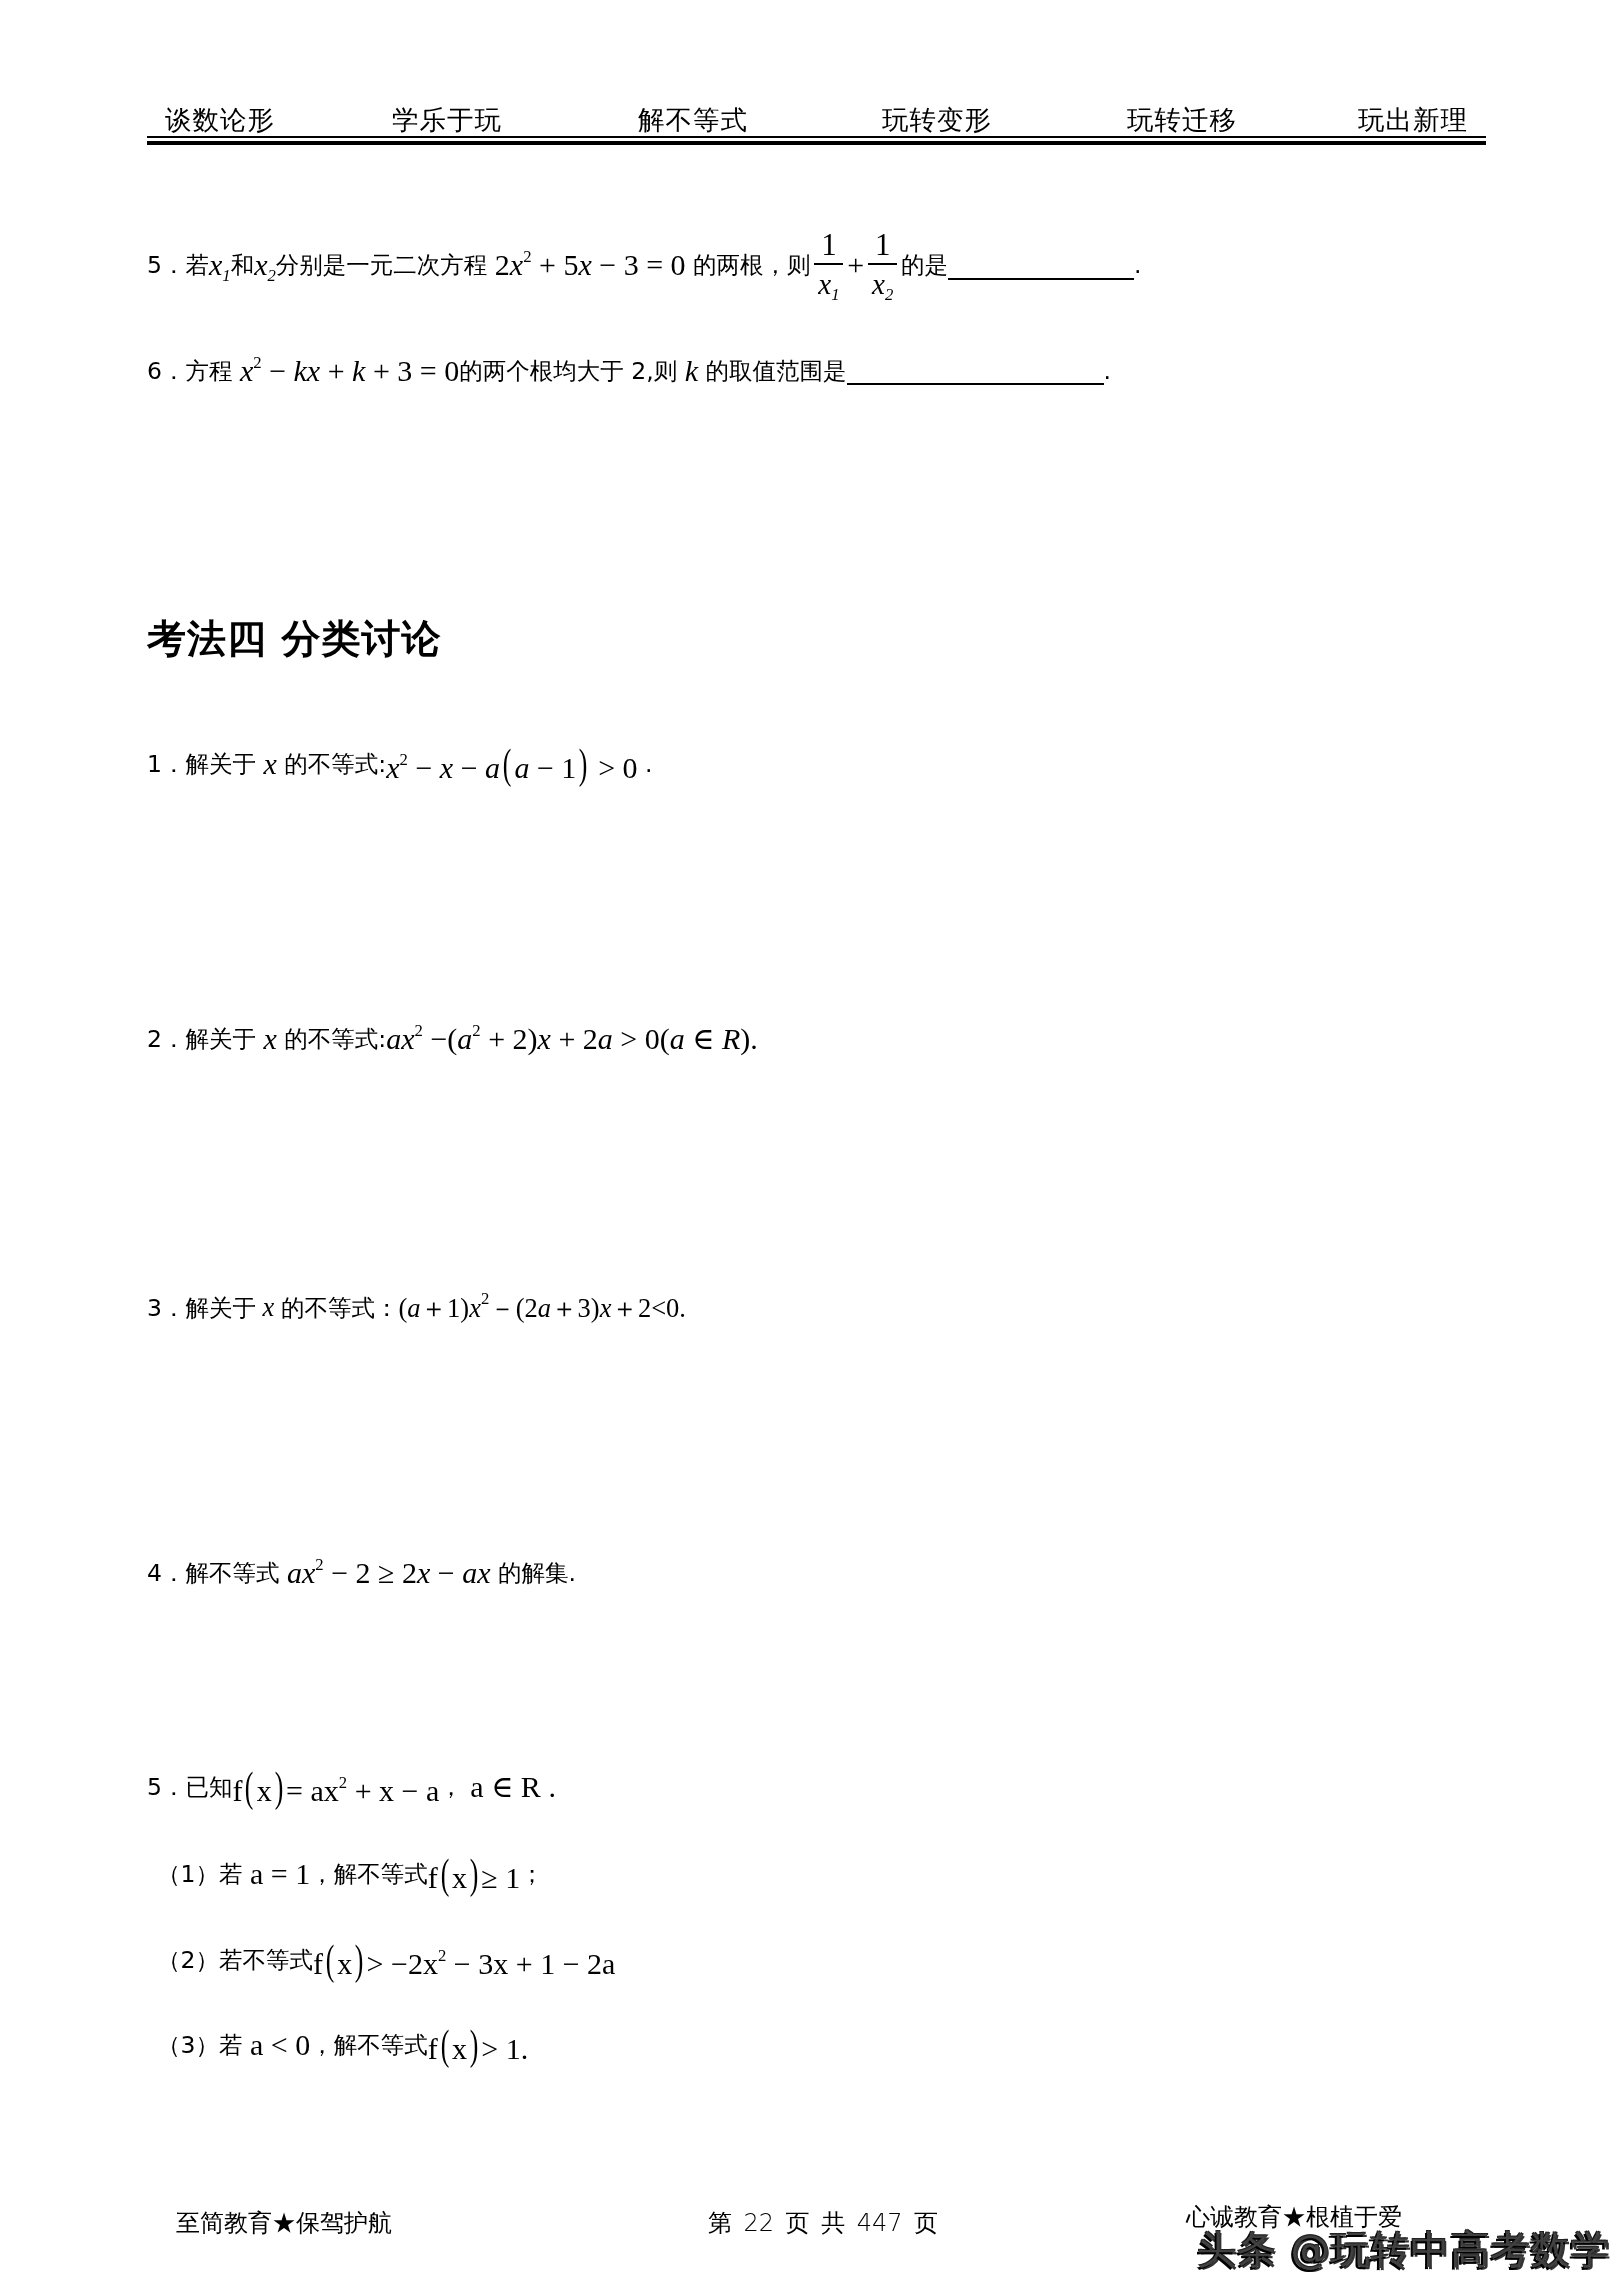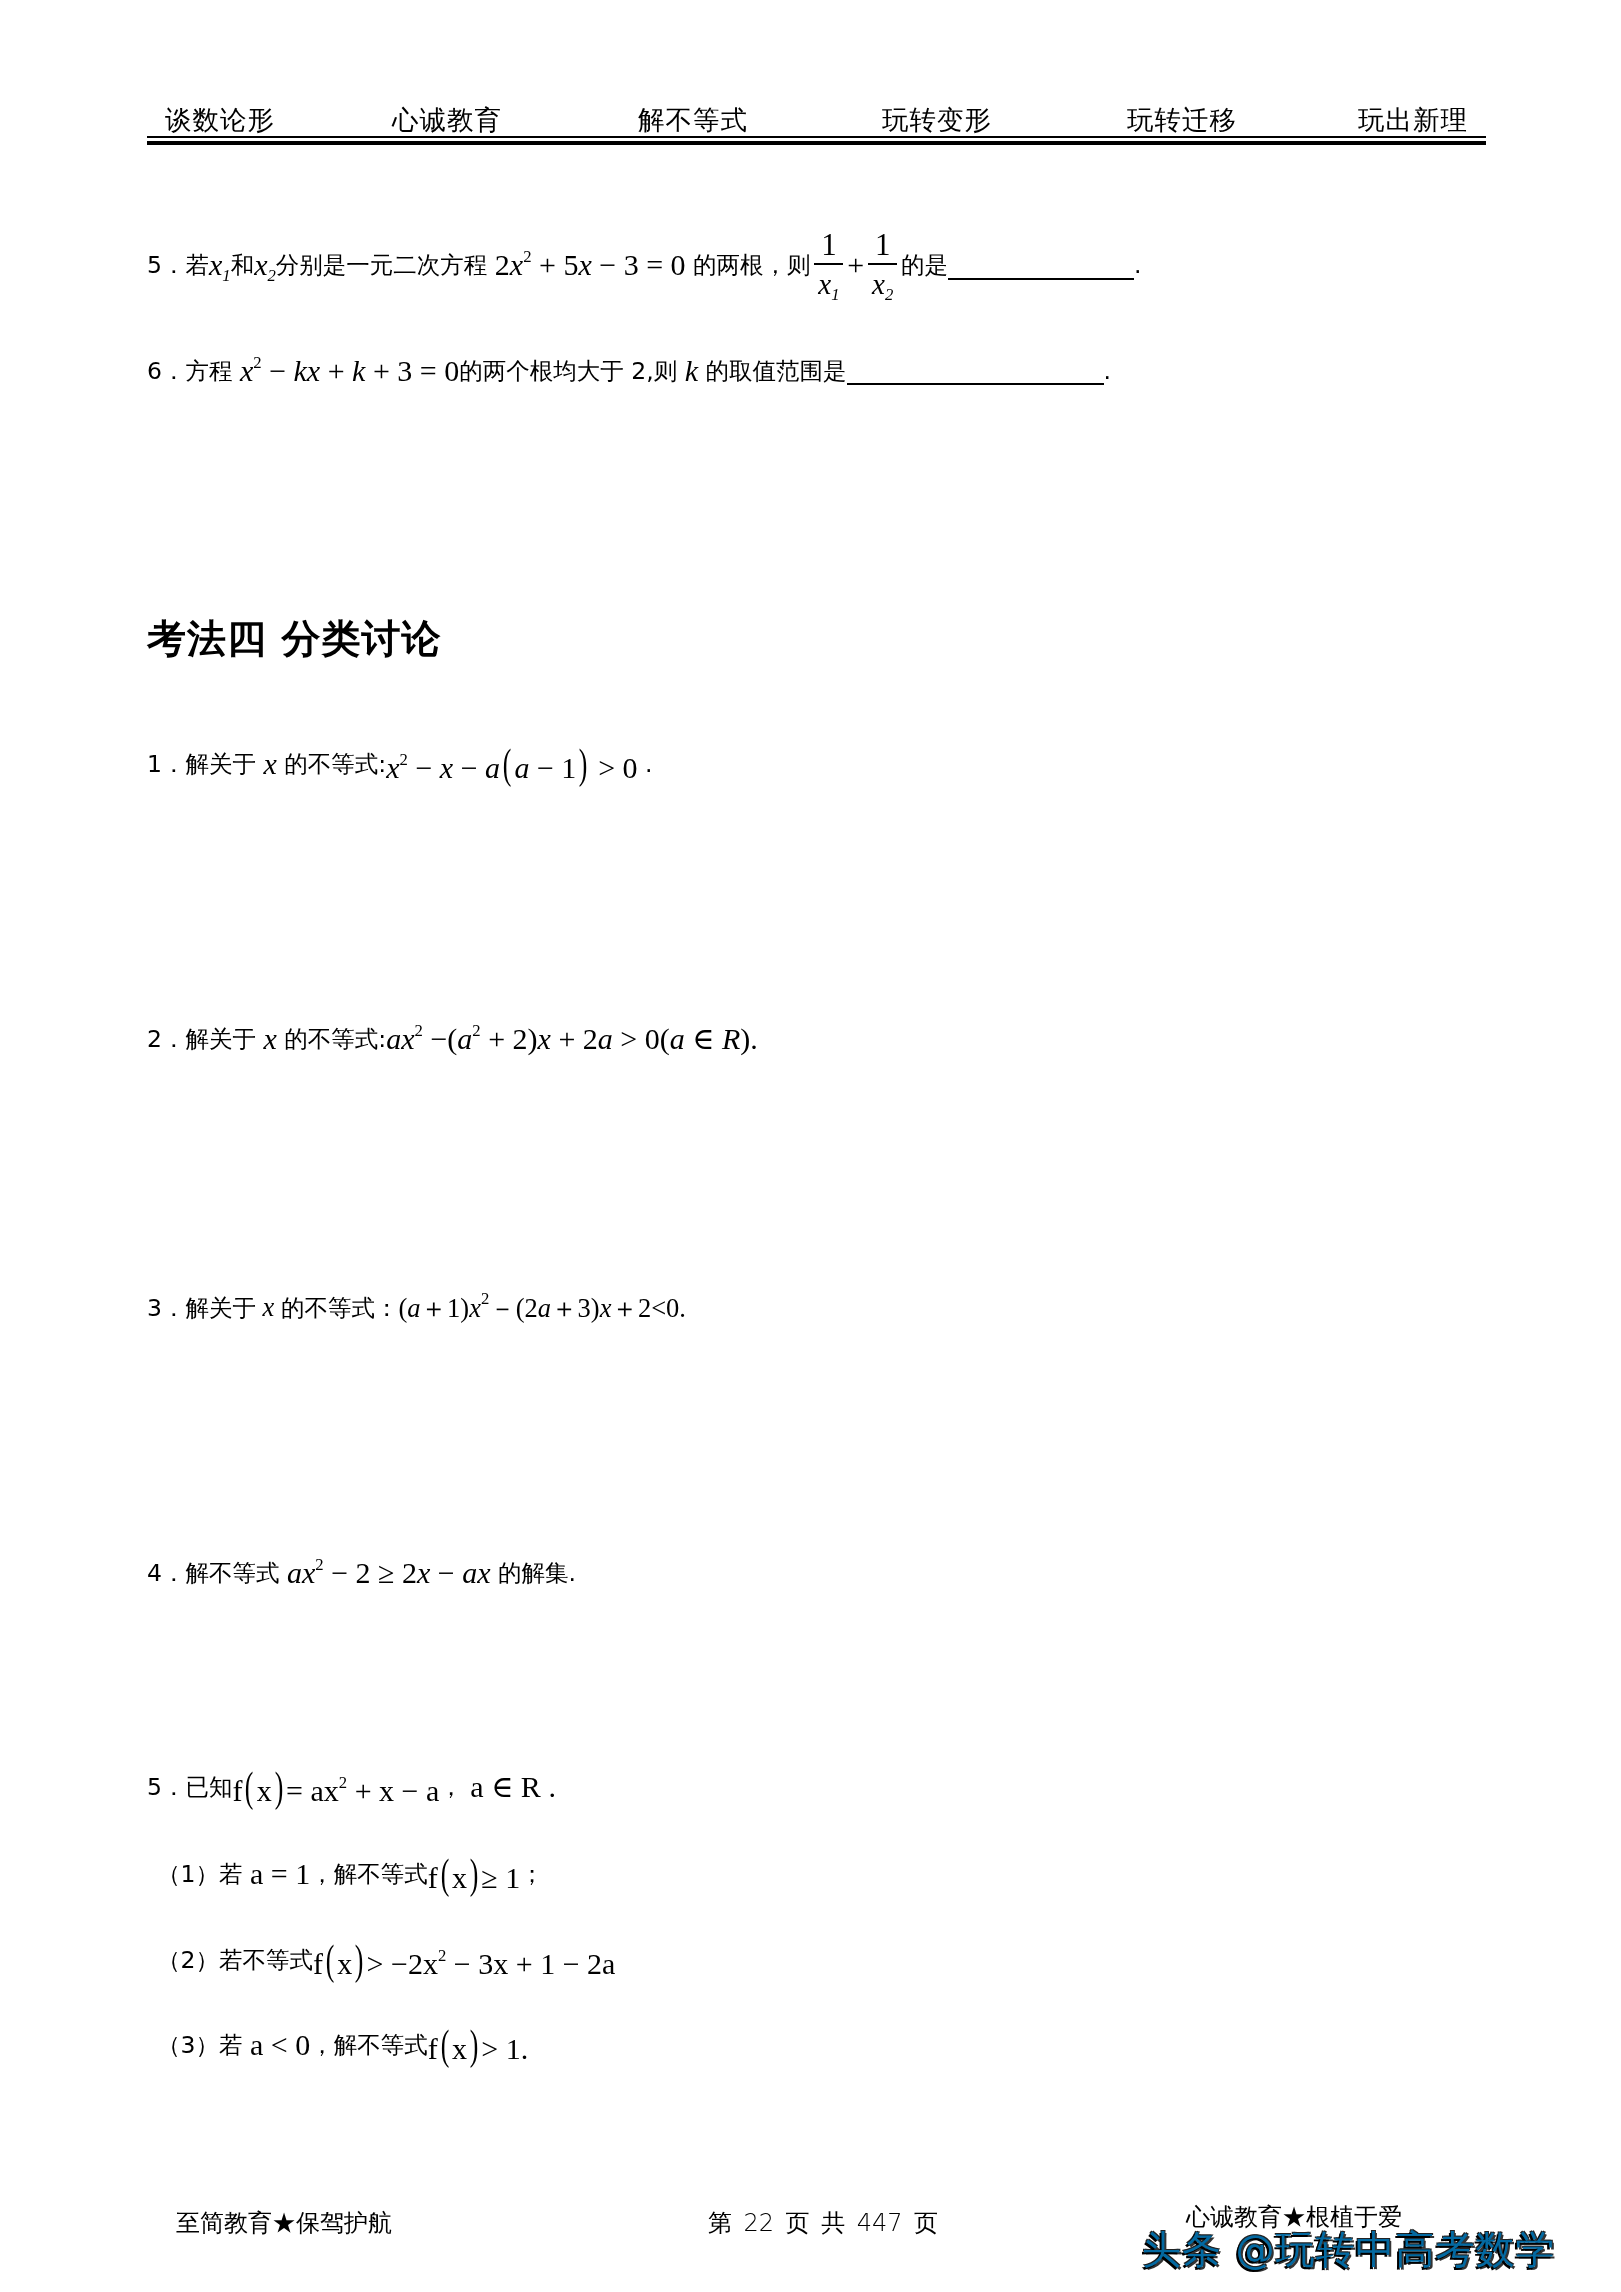--- a/index.html
+++ b/index.html
@@ -15,29 +15,29 @@
   .paren { font-family:"Liberation Serif",serif; font-size:43px; font-weight:100; transform:scaleX(0.6); display:inline-block; line-height:1; }
   sup { font-size:16.7px; vertical-align:0.8em; line-height:0; }
   sub { font-size:16.7px; vertical-align:-0.35em; line-height:0; }
   .blank { display:inline-block; border-bottom:2px solid #000; height:27.4px; }
   .frac { display:inline-flex; flex-direction:column; align-items:center; margin:0 3.9px; vertical-align:middle; }
   .frac .num { font-family:"Liberation Serif",serif; font-size:31px; line-height:37px; }
   .frac .bar { width:29px; height:2px; background:#000; }
   .frac .den { font-family:"Liberation Serif",serif; font-style:italic; font-size:29px; line-height:39px; }
   .section { position:absolute; left:147px; top:612px; font-family:"DejaVu Sans","Liberation Sans",sans-serif; font-weight:bold; font-size:39px; letter-spacing:1px;text-align:right; }
   .footer { position:absolute; top:2207px; font-family:"DejaVu Sans","Liberation Sans",sans-serif; font-size:24px; font-weight:300; }
-  .watermark { position:absolute; left:1142px; top:2223px; font-family:"DejaVu Sans","Liberation Sans",sans-serif; font-size:39px; color:#0369a1;
+  .watermark { position:absolute; left:1197px; top:2223px; font-family:"DejaVu Sans","Liberation Sans",sans-serif; font-size:39px; color:#404040;
      text-shadow: -2px 2px 0 #000, 2px 2px 0 #333, -1px -1px 0 #222, 1px -1px 0 #222; letter-spacing:1px; }
 </style>
 </head>
 <body>
 
 <div>
   <span class="hdr-item" style="left:165px">谈数论形</span>
-  <span class="hdr-item" style="left:392px">心诚教育</span>
+  <span class="hdr-item" style="left:392px">学乐于玩</span>
   <span class="hdr-item" style="left:638px">解不等式</span>
   <span class="hdr-item" style="left:882px">玩转变形</span>
   <span class="hdr-item" style="left:1127px">玩转迁移</span>
   <span class="hdr-item" style="left:1358px">玩出新理</span>
   <div class="rule-thin"></div>
   <div class="rule-thick"></div>
 </div>
 
 <div class="q" style="top:218px; height:94px;">
   <span class="cn">5．</span>

